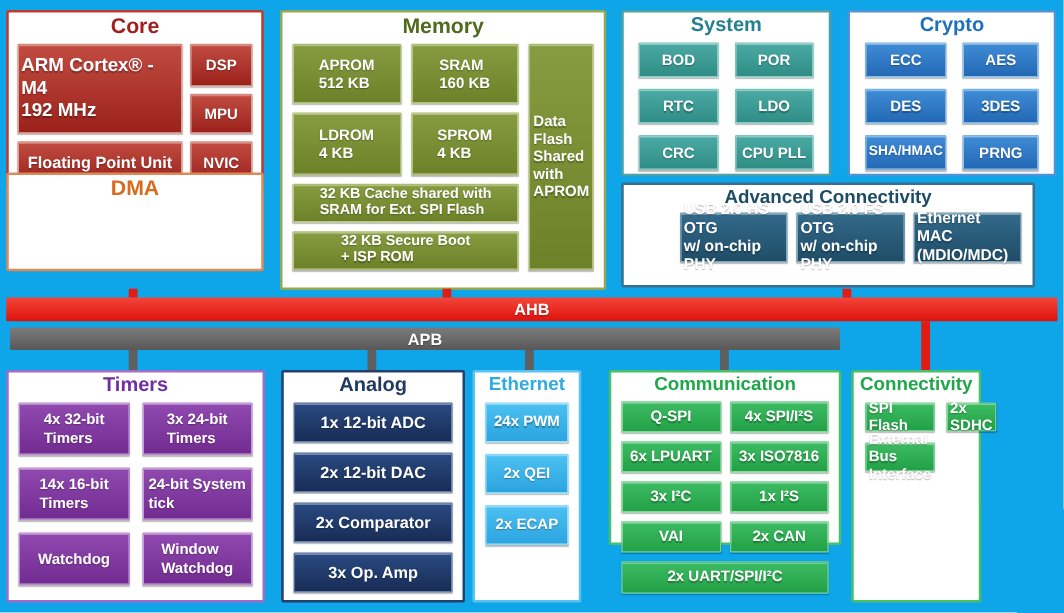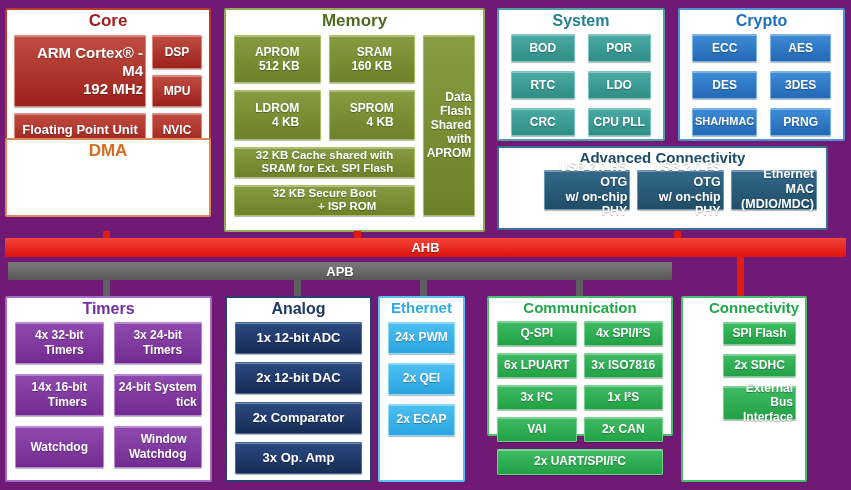--- a/index.html
+++ b/index.html
@@ -1,36 +1,36 @@
 <!DOCTYPE html>
 <html><head>
 <meta charset="utf-8">
 <style>
   html,body{margin:0;padding:0;background:#fff;}
   #canvas{
-    position:relative; width:851px; height:490px; background:#701a75;
+    position:relative; width:851px; height:490px; background:#0ea5e9;
     font-family:"Liberation Sans", sans-serif; overflow:hidden;
   }
   .section{
     position:absolute; background:#fff;
     border:2px solid var(--border); border-radius:2px;
     display:flex; flex-direction:column; box-sizing:border-box;
   }
   .section .title{
     flex:0 0 auto; text-align:center; font-weight:bold;
     color:var(--title); padding:2px 0 3px 0; font-size:17px; line-height:1.1;
   }
   .content{ flex:1 1 auto; display:grid; box-sizing:border-box; }
   .box{
     background:linear-gradient(180deg, var(--box1), var(--box2));
     border:1px solid var(--edge); border-radius:1px;
     box-shadow: inset 0 1px 0 rgba(255,255,255,.35), 0 1px 1px rgba(0,0,0,.28);
     color:#fff; font-weight:bold; font-size:12px; line-height:1.18;
     display:flex; align-items:center; justify-content:center;
-    text-align:right; white-space:pre-line; box-sizing:border-box;
+    text-align:left; white-space:pre-line; box-sizing:border-box;
     text-shadow:0 1px 1px rgba(0,0,0,.3); padding:1px 2px;
   }
   .bus{
     position:absolute; color:#fff; font-weight:bold; font-size:13px;
     display:flex; align-items:center; justify-content:center;
     border-radius:1px; text-shadow:0 1px 1px rgba(0,0,0,.35);
   }
   #ahb-bus{ left:5px; top:238px; width:841px; height:19px;
     background:linear-gradient(180deg,#f4453a,#dd120c); }
   #apb-bus{ left:8px; top:262px; width:664px; height:18px;
@@ -67,23 +67,23 @@
   #sec-analog .title{ font-size:16px; }
   #sec-analog .content{ grid-template-columns:1fr; grid-template-rows:repeat(4,32px); gap:8px; padding:1px 8px; align-content:start; }
   #sec-analog .box{ font-size:13px; }
   #sec-control{ left:378px; top:296px; width:87px; height:186px; }
   #sec-control .title{ font-size:15px; }
   #sec-control .content{ grid-template-columns:1fr; grid-template-rows:repeat(3,32px); gap:9px; padding:2px 8px; align-content:start; }
   #sec-comm{ left:487px; top:296px; width:186px; height:140px; }
   #sec-comm .title{ font-size:15px; }
   #sec-comm .content{ grid-template-columns:1fr 1fr; grid-template-rows:repeat(4,25px) 26px; gap:7px; padding:1px 8px; align-content:start; }
   #box-uart-spi-i2c{ grid-column:1/3; }
-  #sec-conn{ left:681px; top:296px; width:126px; height:186px;padding-left:20px; }
+  #sec-conn{ left:681px; top:296px; width:104px; height:186px; }
   #sec-conn .title{ font-size:15px; }
-  #sec-conn .content{ grid-template-columns:1fr; grid-template-rows:23px 23px 34px; gap:9px; padding:2px 9px; align-content:start;margin-left:11px; }
+  #sec-conn .content{ grid-template-columns:1fr 1fr; grid-template-rows:23px 23px 34px; gap:9px; padding:2px 9px; align-content:start; }
 </style>
 </head>
 <body>
 
 <div id="canvas">
 
   <div class="section" id="sec-core" style="--border: #bf3a2b; --title: #a21d1d; --box1: #c14b41; --box2: #9b221b; --edge: #d5897f;">
     <div class="title">Core</div>
     <div class="content">
       <div class="box" id="box-cpu">ARM Cortex® -M4

